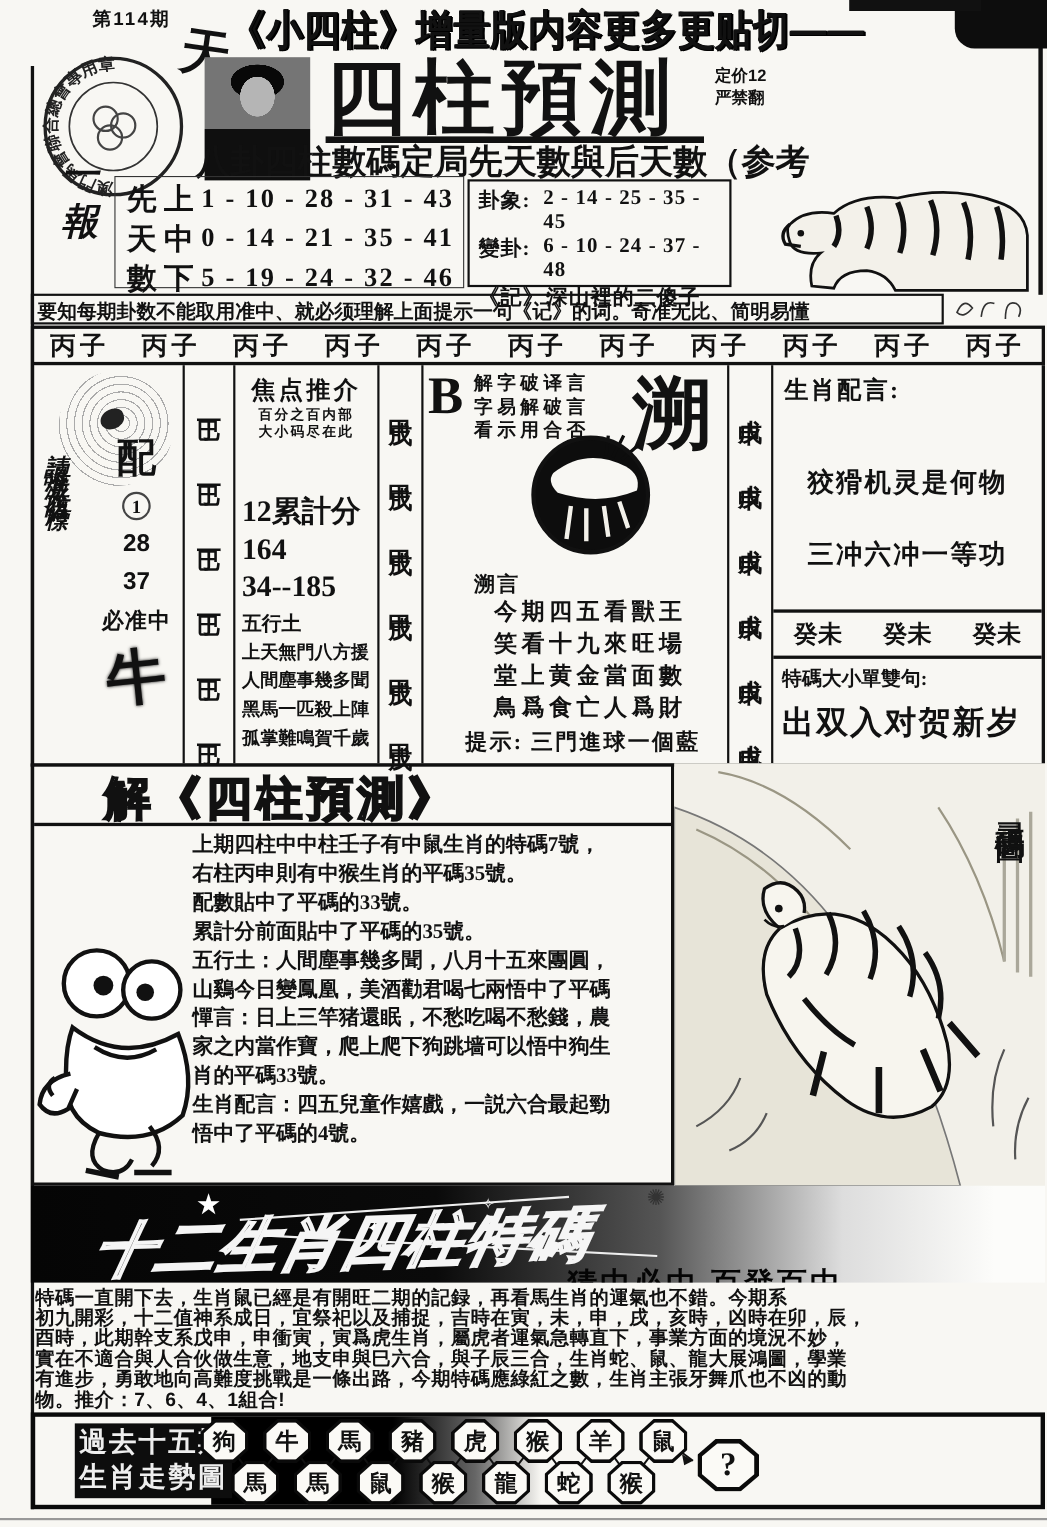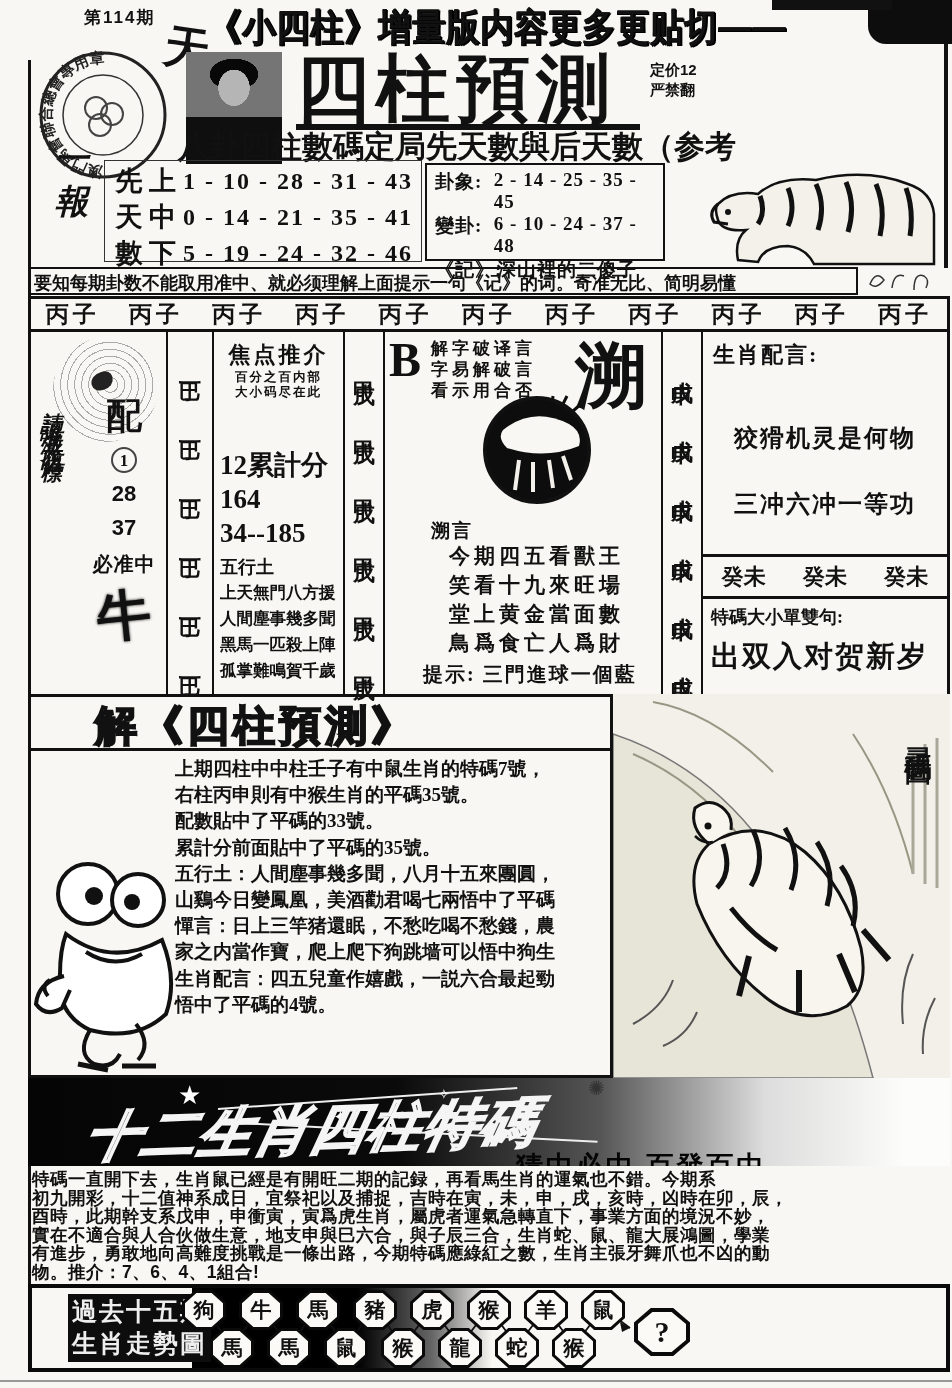--- a/index.html
+++ b/index.html
@@ -356,20 +356,21 @@
   <div class="abs explain-rule"></div>
   <div class="abs explain-text">
       <div>上期四柱中中柱壬子有中鼠生肖的特碼7號，</div>
       <div>右柱丙申則有中猴生肖的平碼35號。</div>
       <div>配數貼中了平碼的33號。</div>
       <div>累計分前面貼中了平碼的35號。</div>
       <div>五行土：人間塵事幾多聞，八月十五來團圓，</div>
       <div>山鷄今日變鳳凰，美酒勸君喝七兩悟中了平碼</div>
       <div>憚言：日上三竿猪還眠，不愁吃喝不愁錢，農</div>
       <div>家之内當作寶，爬上爬下狗跳墙可以悟中狗生</div>
+      <div>肖的平碼33號。</div>
       <div>生肖配言：四五兒童作嬉戲，一説六合最起勁</div>
       <div>悟中了平碼的4號。</div>
     </div>
 
   <svg class="abs frog" viewBox="0 0 170 220">
     <circle cx="62" cy="38" r="30" fill="#fff" stroke="#111" stroke-width="4"></circle>
     <circle cx="112" cy="44" r="26" fill="#fff" stroke="#111" stroke-width="4"></circle>
     <circle cx="68" cy="40" r="9" fill="#111"></circle>
     <circle cx="106" cy="46" r="8" fill="#111"></circle>
     <path d="M40 78 q45 34 96 6 q16 40 4 74 q-30 28 -76 16 q-34 -16 -30 -56 q0 -24 6 -40 z" fill="#fff" stroke="#111" stroke-width="4"></path>

